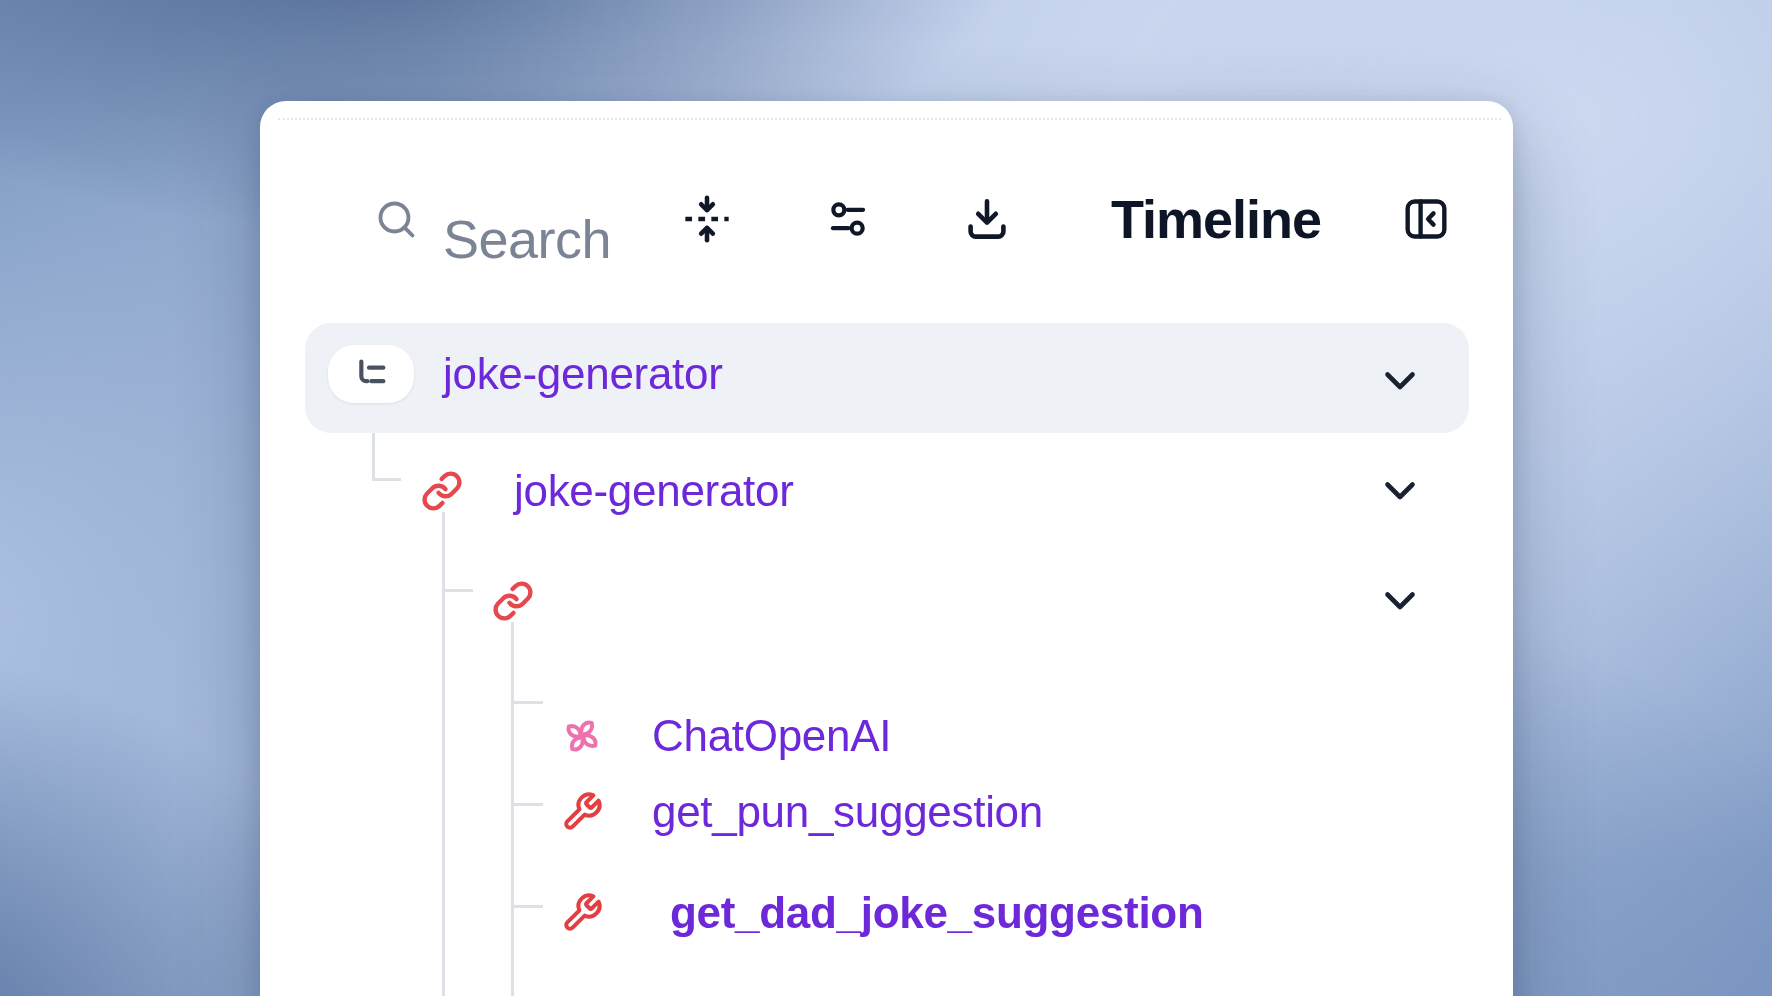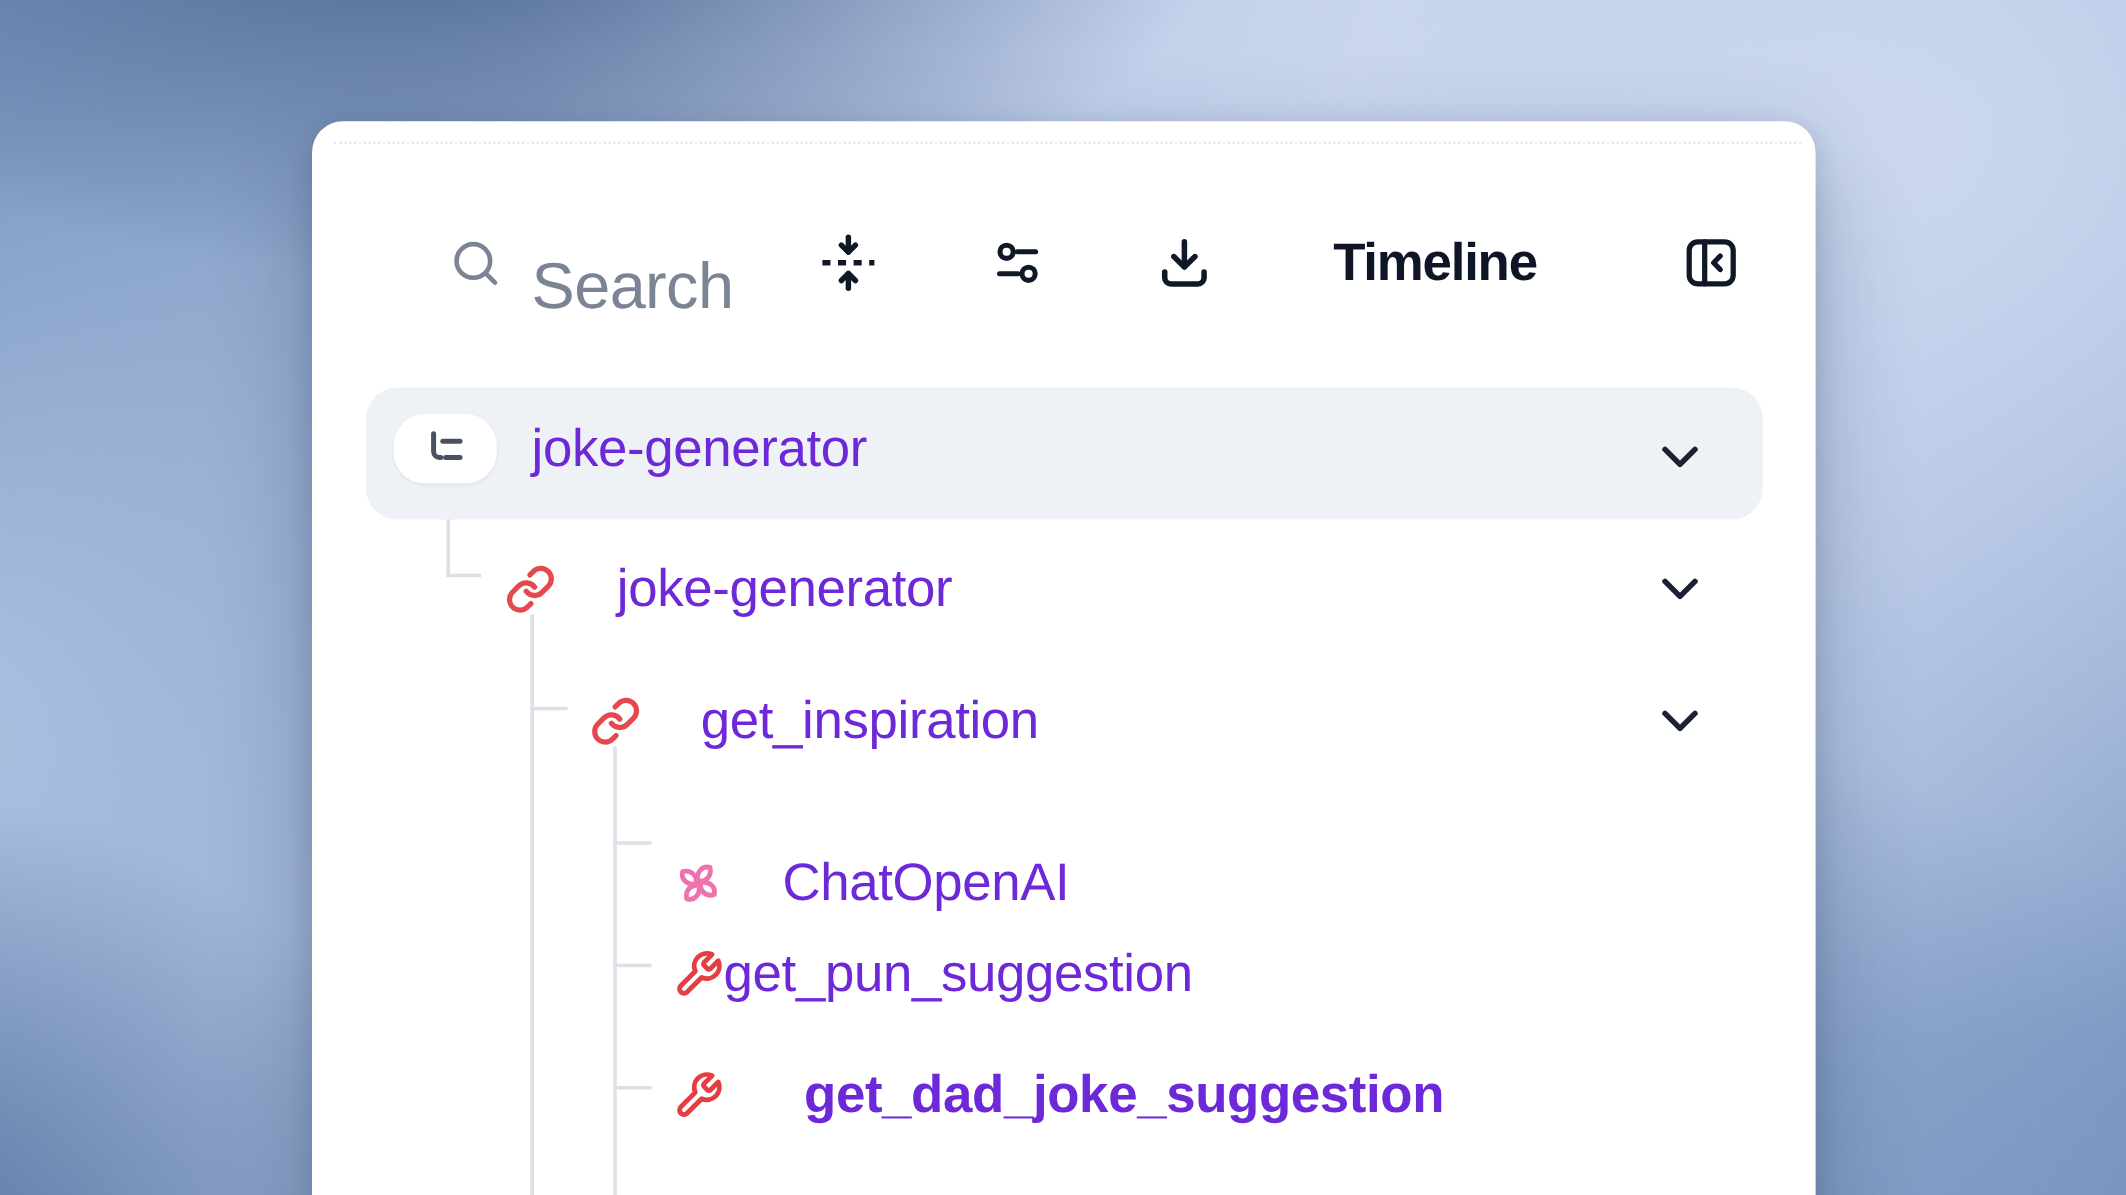--- a/index.html
+++ b/index.html
@@ -39,21 +39,21 @@
   .search-label {
     font-size: 54px; letter-spacing: -0.5px;
     color: #7b8494;
     margin-top: 40px;
   }
   .btn-collapse { left: 421px; top: 118px; transform: translateY(-50%); }
   .btn-sliders  { left: 566px; top: 118px; transform: translateY(-50%); }
   .btn-download { left: 703px; top: 118px; transform: translateY(-50%); }
   .timeline-label {
     left: 851px; top: 118px; transform: translateY(-50%);
-    font-size: 44px; font-weight: 700; letter-spacing: -1px;
+    font-size: 54px; font-weight: 700; letter-spacing: -1px;
     color: #0e1526;
   }
   .btn-panel { left: 1141px; top: 118px; transform: translateY(-50%); }
   
   .tree { position: absolute; inset: 0; }
   .pill {
     position: absolute;
     left: 45px; top: 222px;
     width: 1164px; height: 110px;
     background: #eef1f6;
@@ -67,21 +67,21 @@
   }
   .row-label {
     font-size: 44px; letter-spacing: -0.3px;
     color: #6d28d9;
     white-space: nowrap;
   }
   .row1 { left: 68px;  top: 222px; gap: 29px; transform: translateY(-4px); }
   .row2 { left: 161px; top: 335px; gap: 51px; }
   .row3 { left: 232px; top: 445px; gap: 50px; }
   .row4 { left: 301px; top: 580px; gap: 49px; }
-  .row5 { left: 301px; top: 656px; }
+  .row5 { left: 301px; top: 656px; gap: 49px; }
   .row6 { left: 301px; top: 757px; gap: 67px; font-weight: bold; }
   .icon-box {
     width: 86px; height: 58px;
     background: #ffffff;
     border-radius: 26px;
     display: flex; align-items: center; justify-content: center;
     box-shadow: 0 1px 3px rgba(16,24,40,0.08);
     flex: 0 0 auto;
   }
   .chev {
@@ -202,21 +202,20 @@
       <span class="row-label">joke-generator</span>
     </div>
 
     <div class="row row3">
       <span>
         <svg width="42" height="42" viewBox="0 0 24 24" fill="none" stroke="#e5484d" stroke-width="2.5" stroke-linecap="round" stroke-linejoin="round">
           <path d="M10 13a5 5 0 0 0 7.54.54l3-3a5 5 0 0 0-7.07-7.07l-1.72 1.71"></path>
           <path d="M14 11a5 5 0 0 0-7.54-.54l-3 3a5 5 0 0 0 7.07 7.07l1.71-1.71"></path>
         </svg>
       </span>
-      <span class="row-label">get_inspiration</span>
     </div>
 
     <div class="row row4">
       <span>
         <svg width="42" height="42" viewBox="0 0 24 24" fill="none" stroke="#ee72ad" stroke-width="2.3" stroke-linecap="round" stroke-linejoin="round">
           <path d="M11.7 10.9 C10.9 6.9 13.7 3.5 17.5 4.5 C18.5 8.3 15.7 11.7 11.7 10.9 Z"></path>
           <path d="M11.7 10.9 C10.9 6.9 13.7 3.5 17.5 4.5 C18.5 8.3 15.7 11.7 11.7 10.9 Z" transform="rotate(90 12 12)"></path>
           <path d="M11.7 10.9 C10.9 6.9 13.7 3.5 17.5 4.5 C18.5 8.3 15.7 11.7 11.7 10.9 Z" transform="rotate(180 12 12)"></path>
           <path d="M11.7 10.9 C10.9 6.9 13.7 3.5 17.5 4.5 C18.5 8.3 15.7 11.7 11.7 10.9 Z" transform="rotate(270 12 12)"></path>
           <circle cx="12" cy="12" r="0.7" fill="#ee72ad" stroke="none"></circle>

